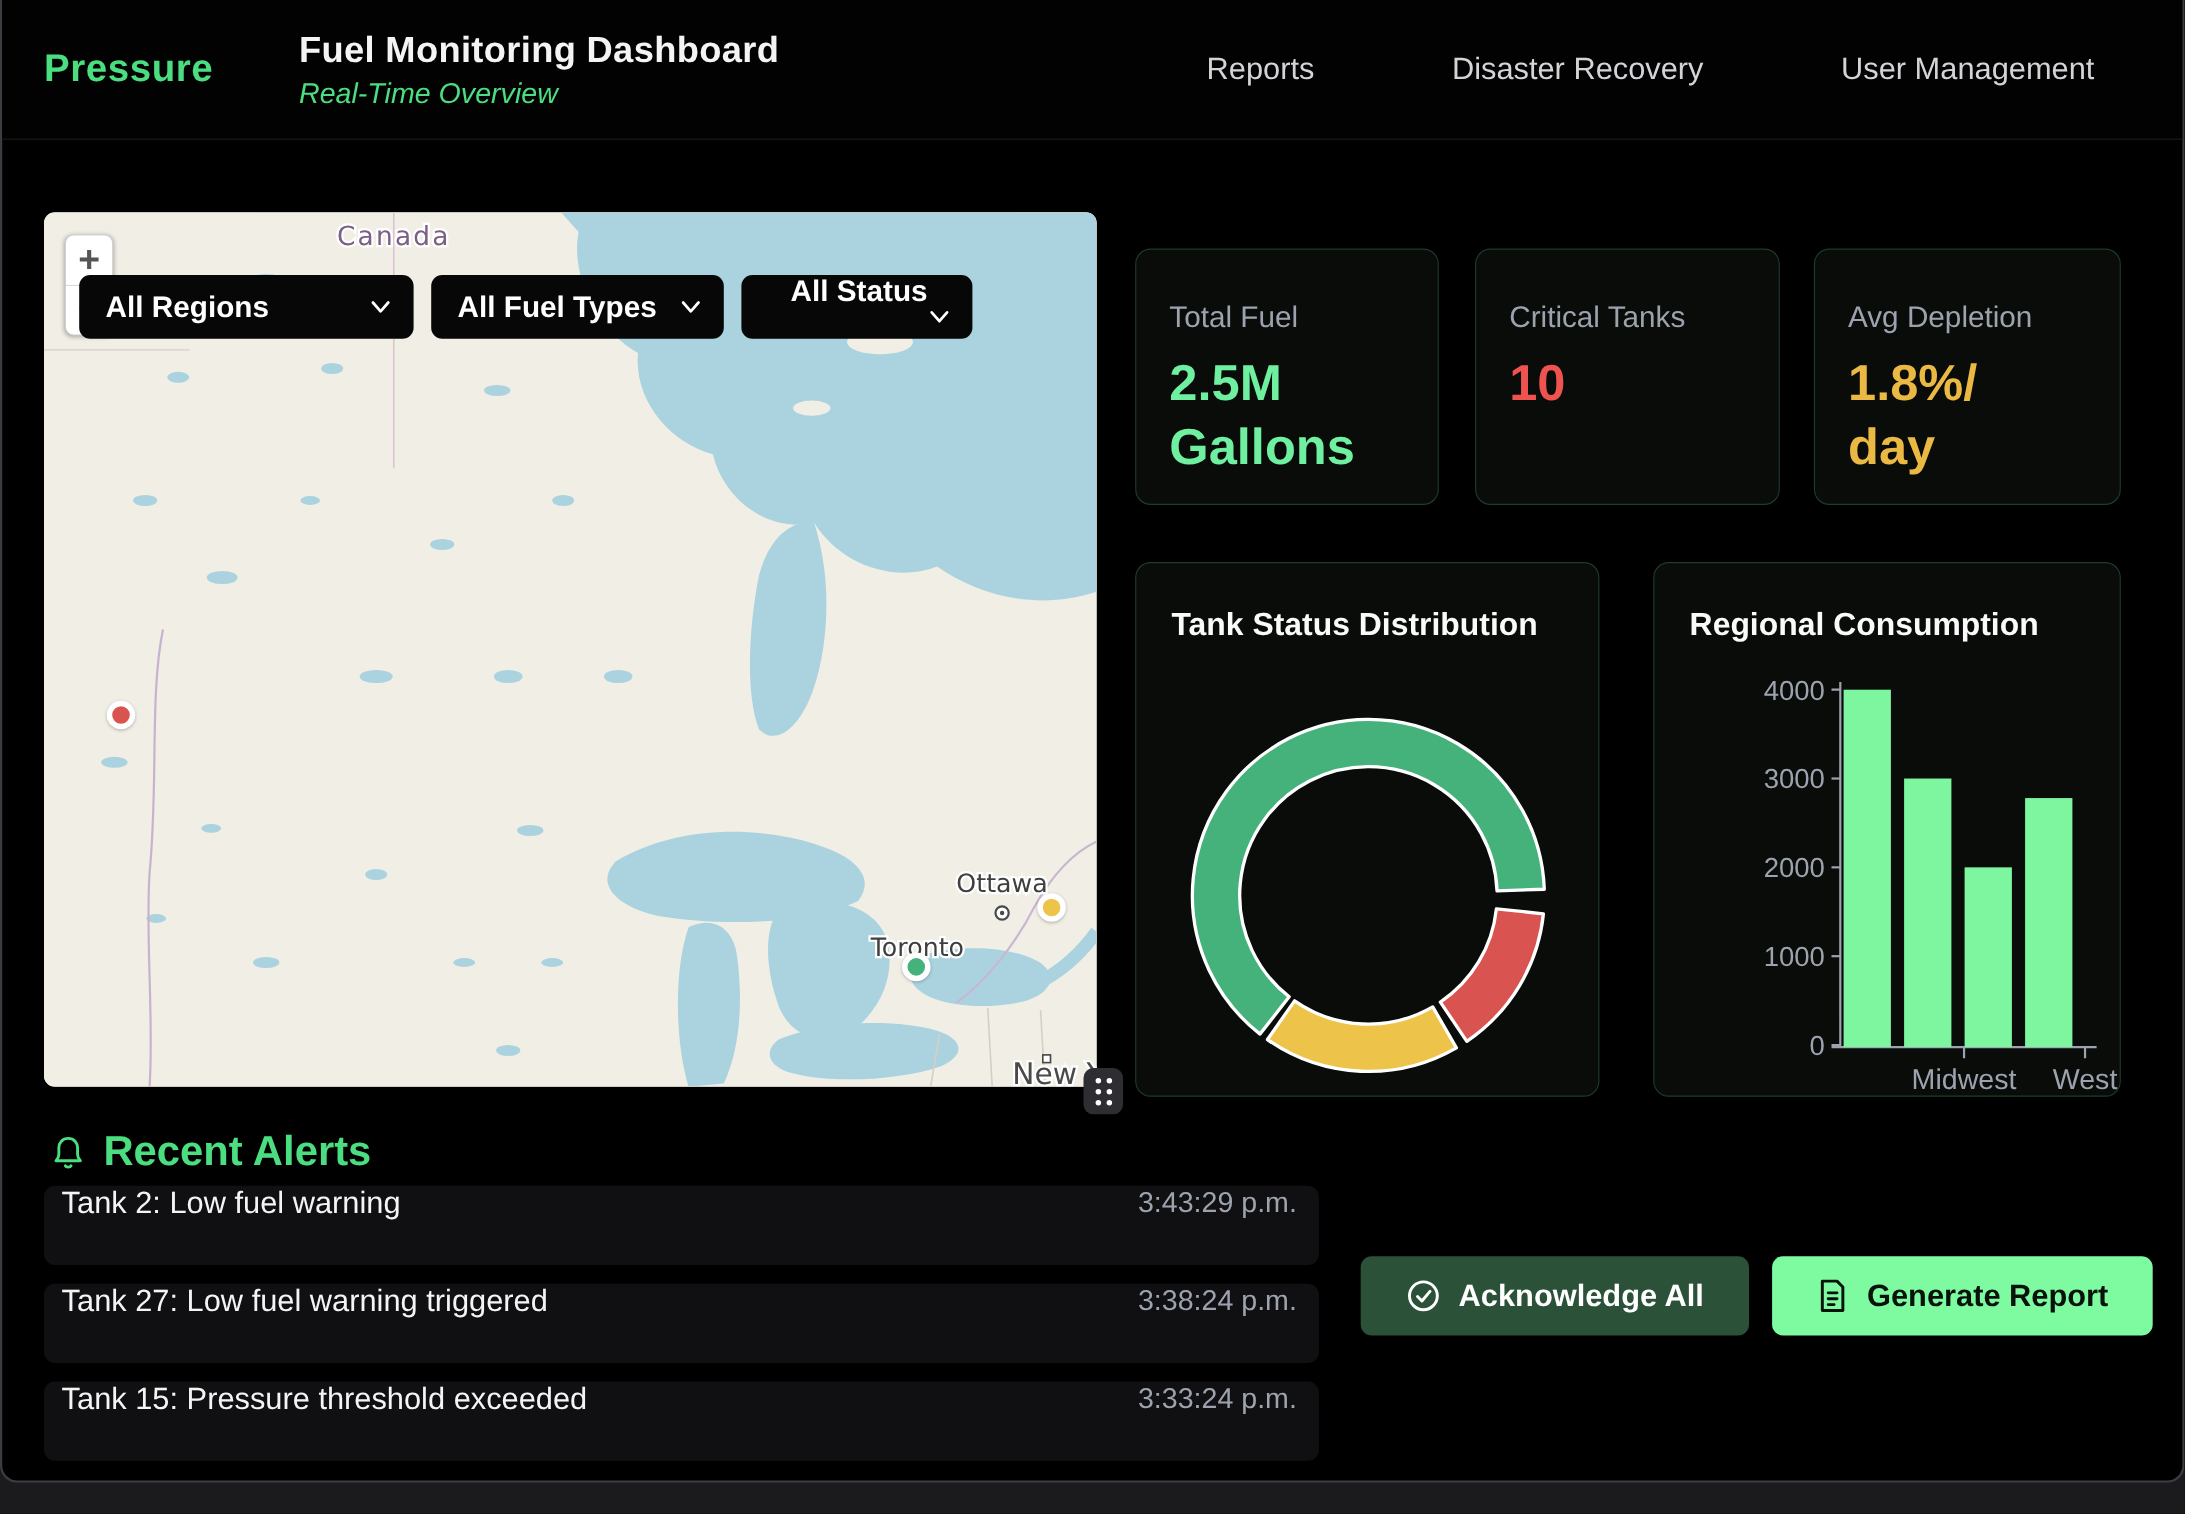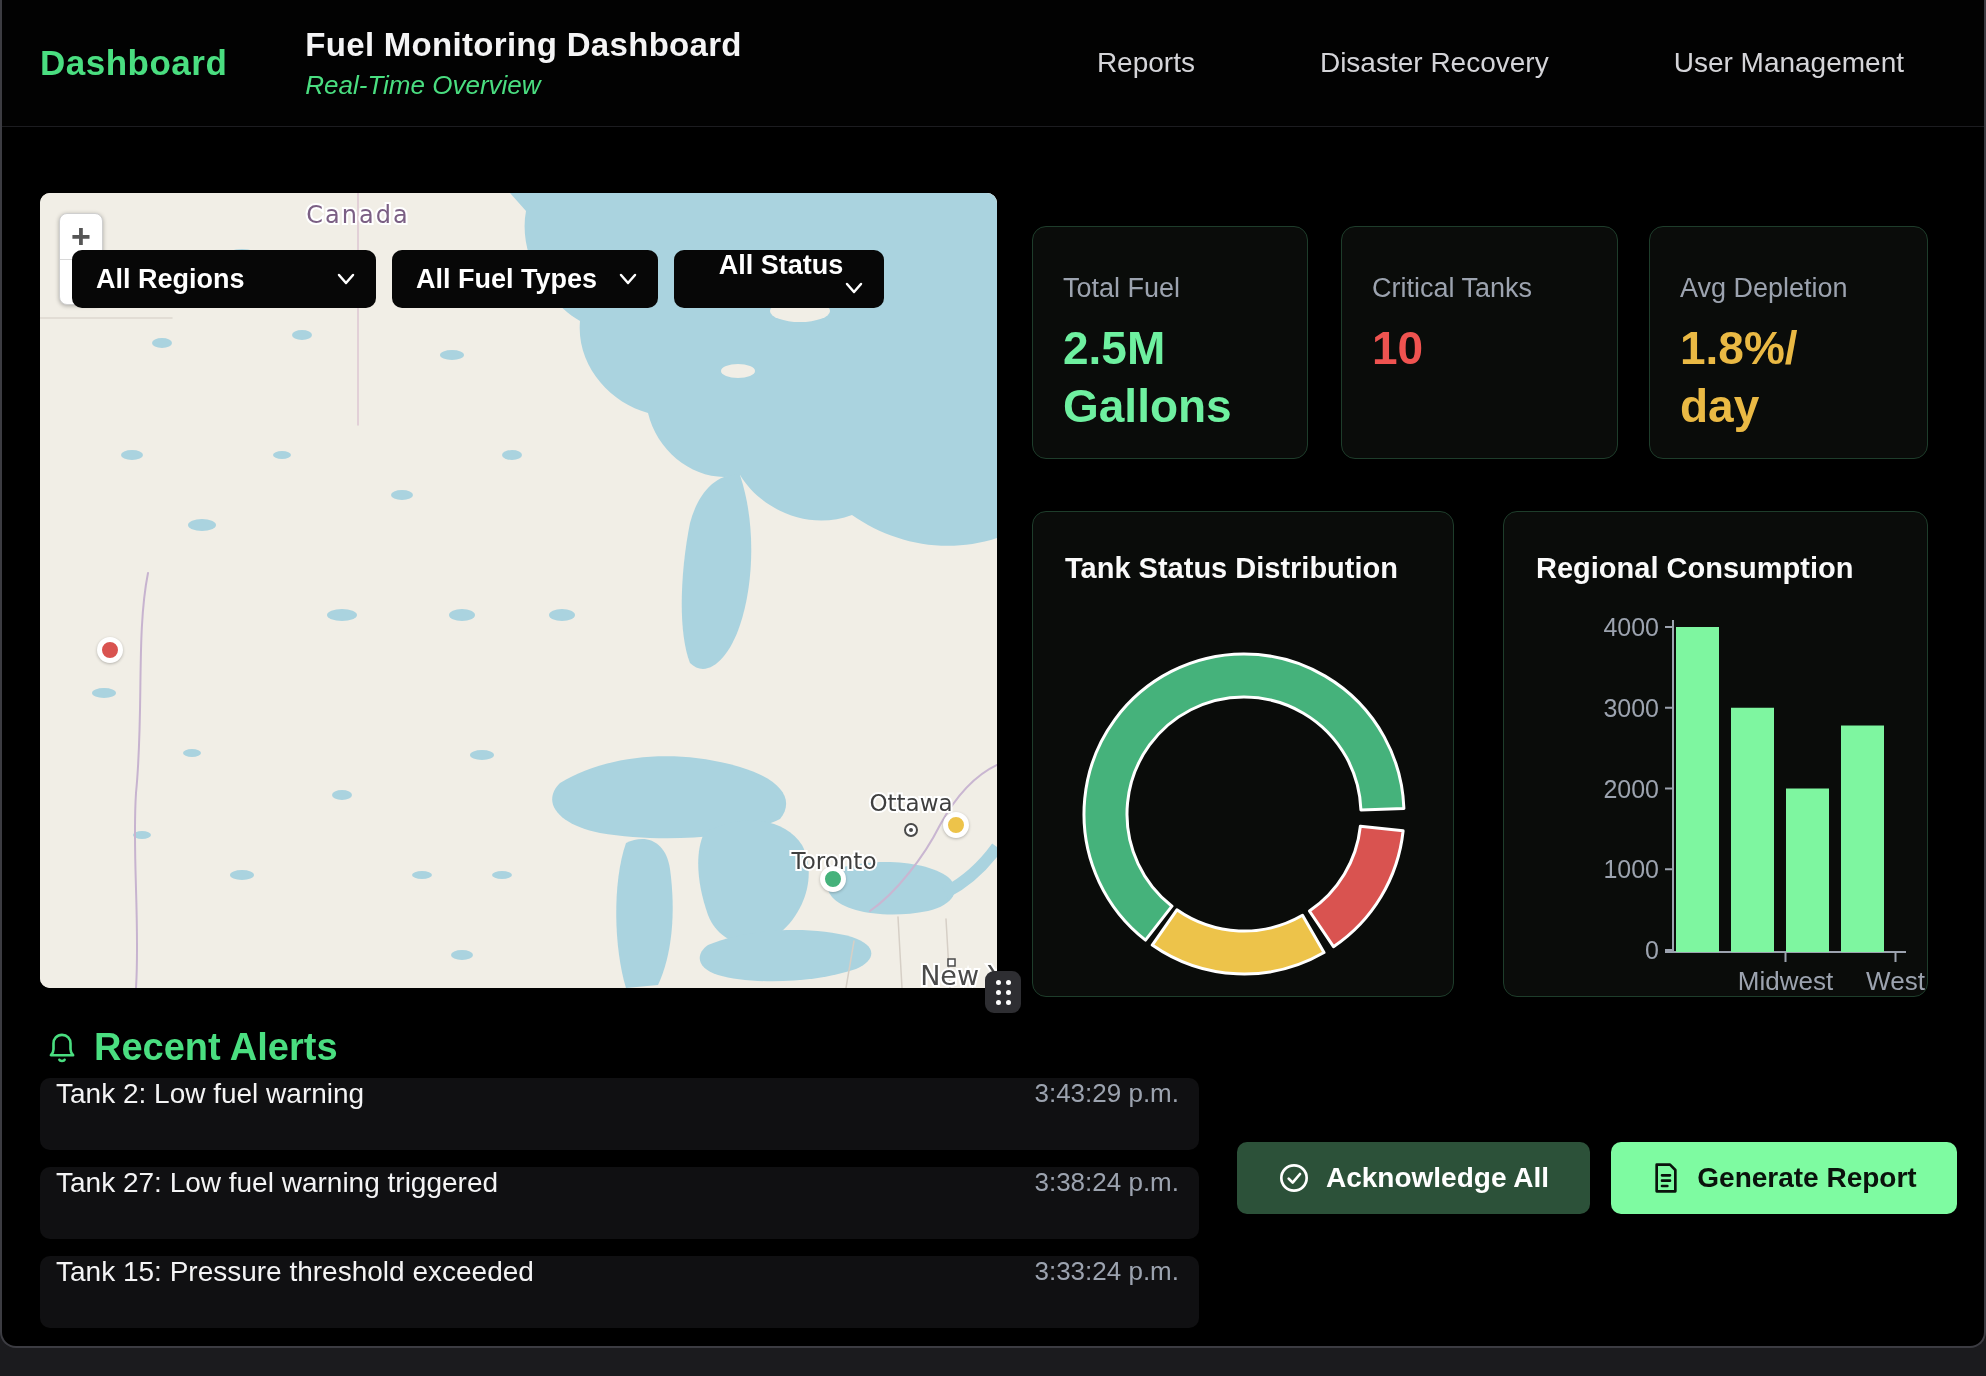--- a/index.html
+++ b/index.html
@@ -83,21 +83,21 @@
     font-size:28px; font-weight:bold; cursor:pointer; border:none; }
   .btn-ack { left:1235px; width:353px; background:#2c5139; color:#fff; }
   .btn-gen { left:1609px; width:346px; background:#7efba1; color:#0a120c; }
 </style>
 </head>
 <body>
 
 <div class="app-frame">
 
   <div class="header">
-    <div class="logo">Dashboard</div>
+    <div class="logo">Pressure</div>
     <div class="title-block">
       <div class="page-title">Fuel Monitoring Dashboard</div>
       <div class="page-subtitle">Real-Time Overview</div>
     </div>
     <div class="nav">
       <div class="nav-item">Reports</div>
       <div class="nav-item">Disaster Recovery</div>
       <div class="nav-item">User Management</div>
     </div>
   </div>

